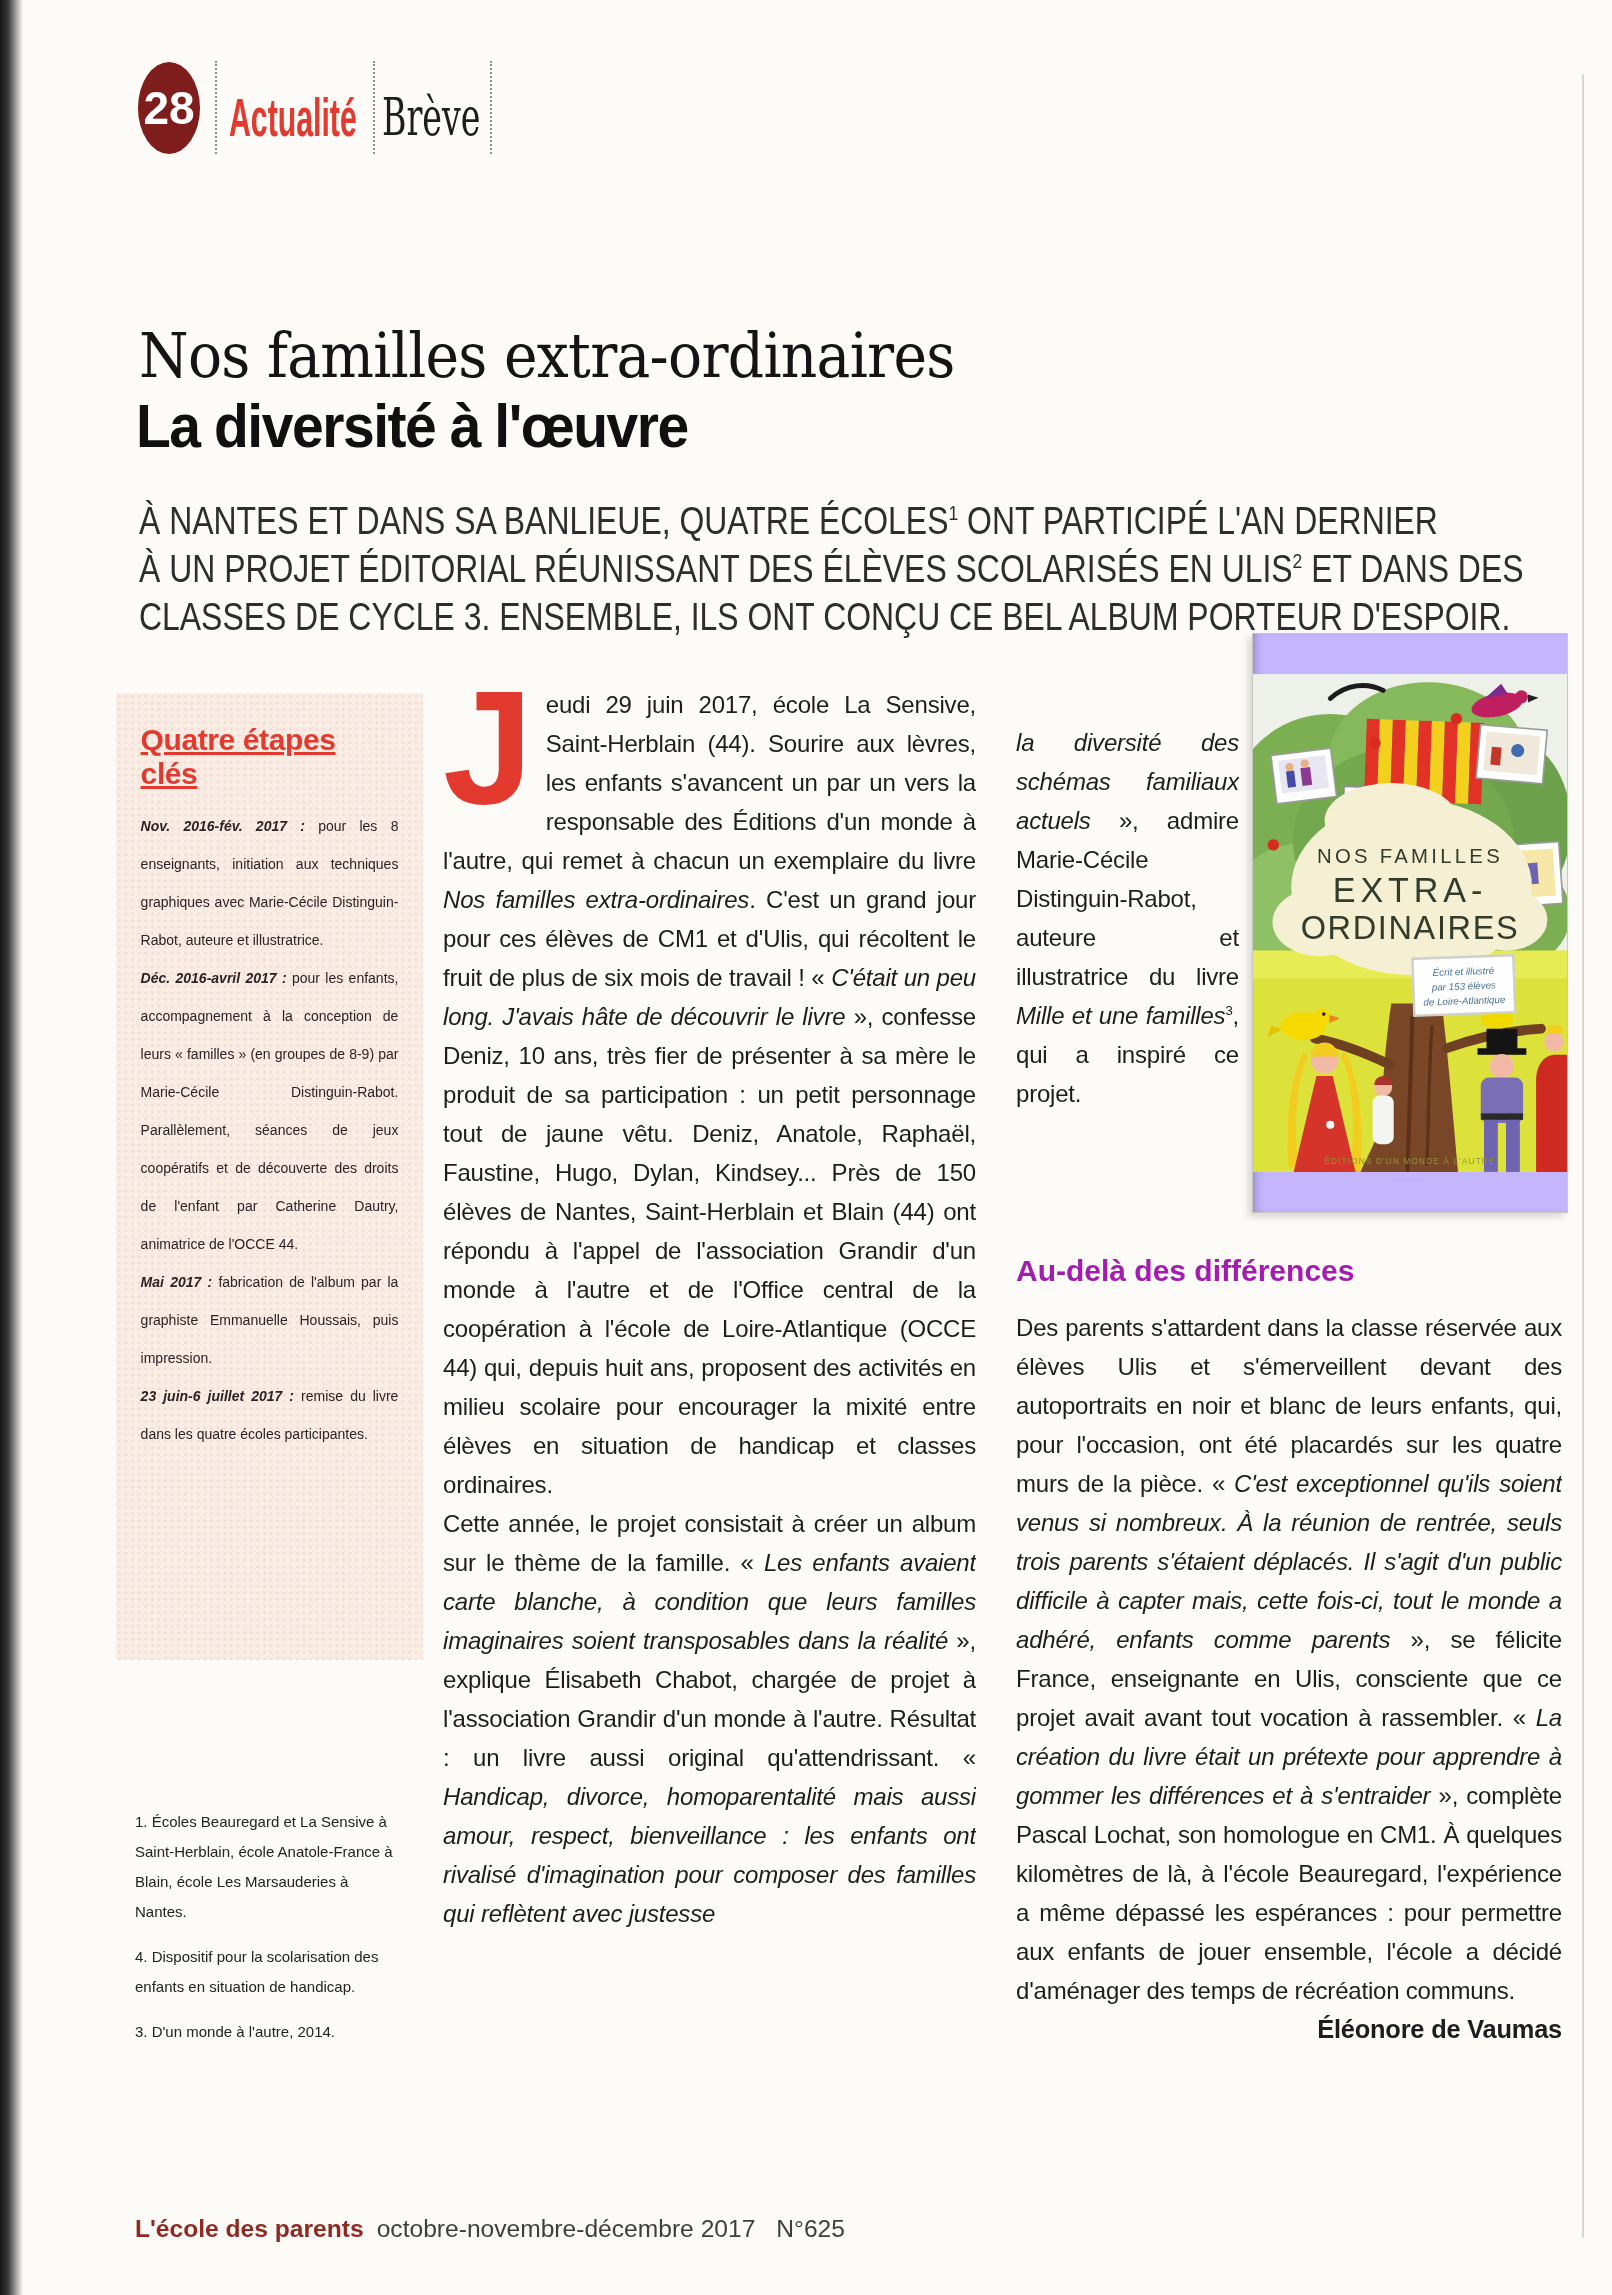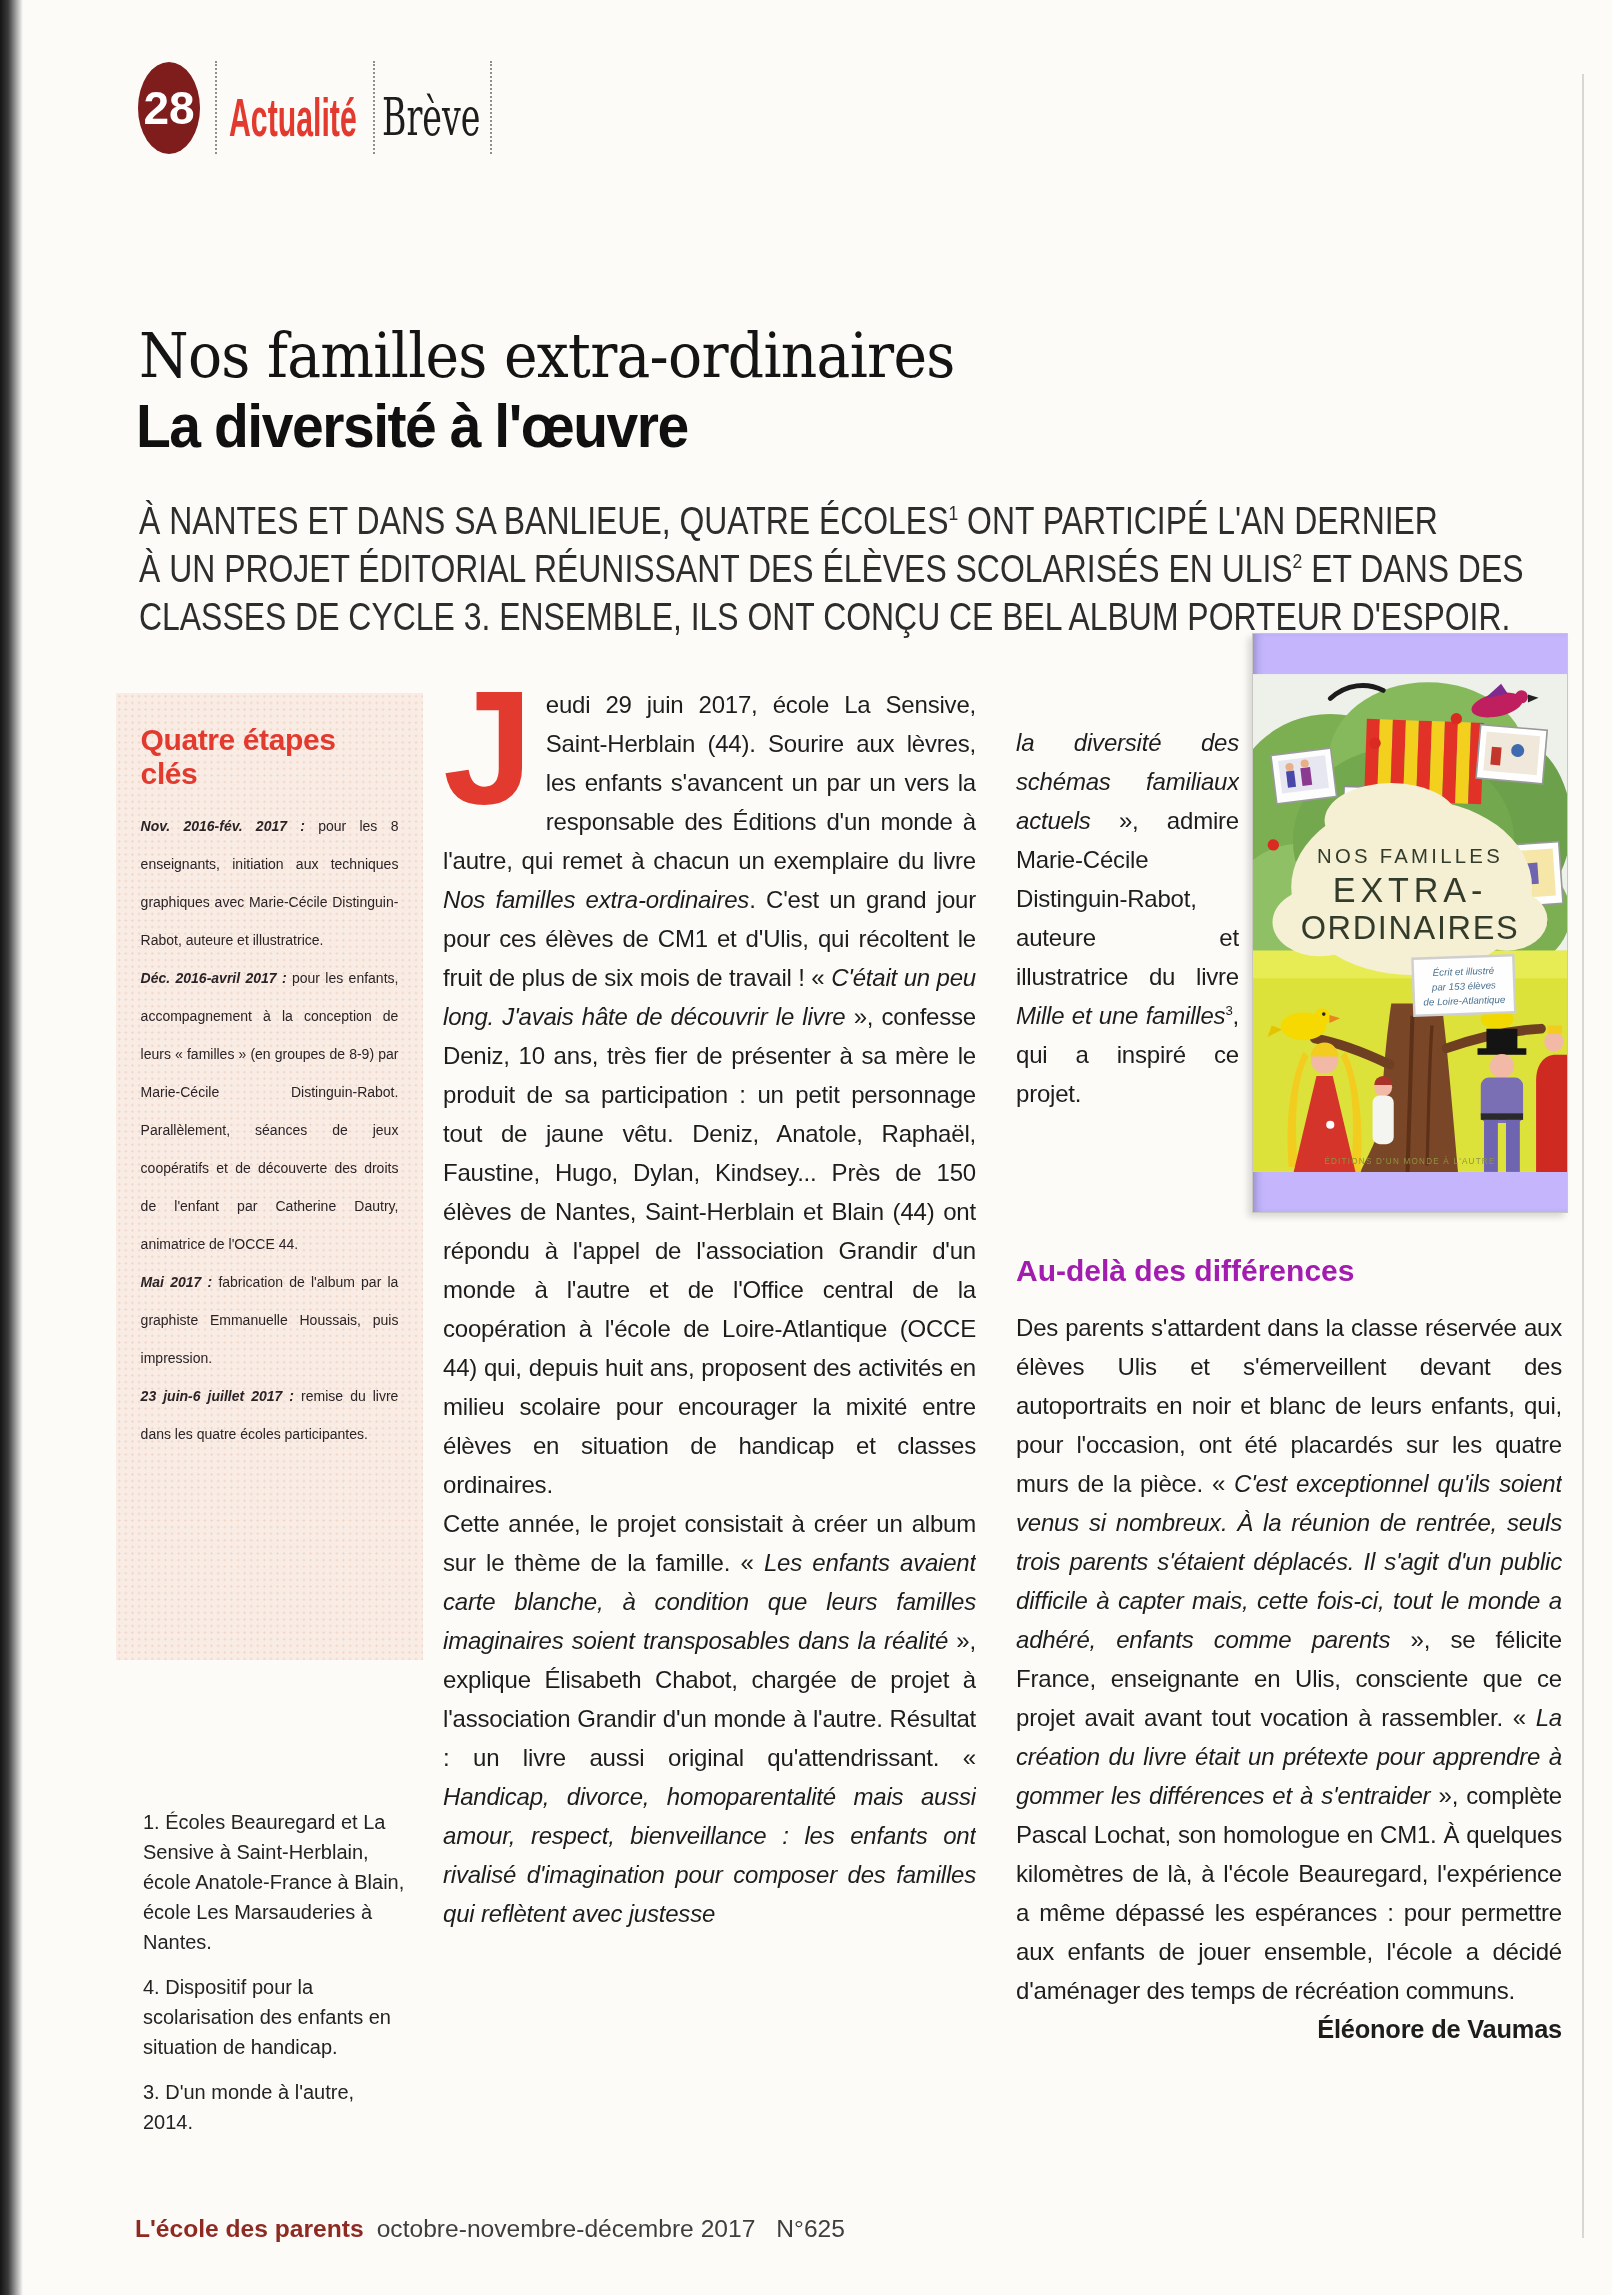--- a/index.html
+++ b/index.html
@@ -41,39 +41,39 @@
   .standfirst{position:absolute;left:139px;top:497px;}
   .standfirst-line{font-size:38px;line-height:48px;color:#2d2d2d;white-space:nowrap;
     transform:scaleX(0.84);transform-origin:0 0;letter-spacing:0;}
   sup{font-size:55%;vertical-align:super;line-height:0;}
 
   
   .sidebar{position:absolute;left:116px;top:693px;width:307px;height:967px;
     background-color:var(--sidebar-bg);
     background-image:radial-gradient(rgba(224,160,130,0.28) 1px,transparent 1.1px);
     background-size:6.6px 6.6px;padding:29.5px 24.6px 23px 24.6px;}
-  .sidebar-title{color:var(--accent);font-weight:700;font-size:30px;letter-spacing:-0.4px;margin-bottom:16.4px;}
+  .sidebar-title{color:var(--accent);font-weight:700;font-size:30px;letter-spacing:-0.4px;margin-bottom:16.4px;text-decoration:underline;}
   .sb-item{font-size:14px;line-height:38px;text-align:justify;color:#2b2326;}
   .sb-date{font-weight:700;font-style:italic;}
 
   
   .col{position:absolute;text-align:justify;font-size:24px;line-height:39px;
     letter-spacing:-0.2px;color:#1d1d1d;overflow:hidden;}
   .col p{margin:0;}
   .col-middle{left:443px;top:685px;width:533px;height:1487px;}
   .col-right-top{left:1016px;top:723px;width:223px;height:524px;}
   .col-right-main{left:1016px;top:1308px;width:546px;height:836px;}
   .dropcap{float:left;color:var(--accent);font-weight:700;font-size:162px;line-height:123px;
     width:93px;height:120px;margin-right:9.8px;}
   .seg-i{font-style:italic;}
   .seg-byline{float:right;font-weight:700;font-size:25.4px;}
   .section-heading{position:absolute;left:1016px;top:1254px;font-size:30px;font-weight:700;color:#a21caf;}
 
   
-  .footnotes{position:absolute;left:135px;top:1807px;width:264px;font-size:20px;line-height:30px;color:#232323;margin-left:8px;}
+  .footnotes{position:absolute;left:135px;top:1807px;width:264px;font-size:15px;line-height:30px;color:#232323;}
   .footnote{margin-bottom:14.8px;}
 
   
   .book-cover{position:absolute;left:1252px;top:633px;width:316px;height:580px;
     border:0.8px solid #c9c7c1;background:#c4b5fd;
     box-shadow:-4.1px 4.1px 6.6px rgba(0,0,0,0.14), inset 7.4px 0 9.8px -5.7px rgba(0,0,0,0.28);}
   .book-cover svg{display:block;width:100%;height:100%;}
 
   
   .footer{position:absolute;left:135px;top:2215px;font-size:24.6px;display:flex;align-items:baseline;}

